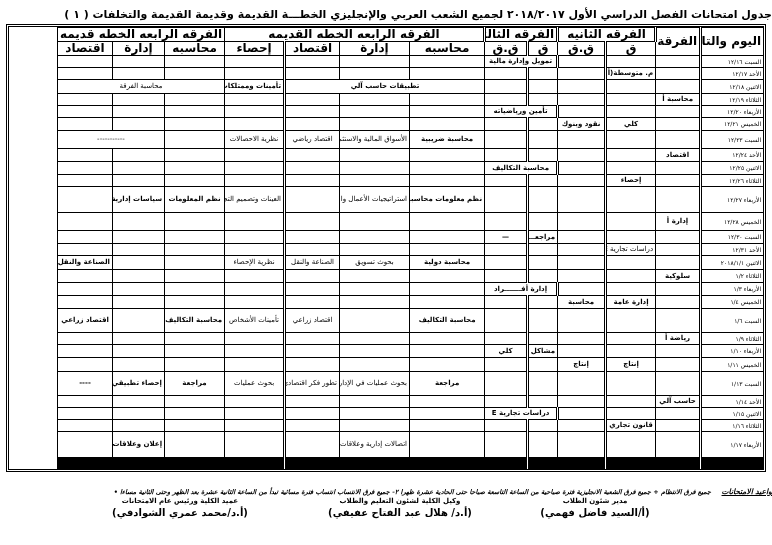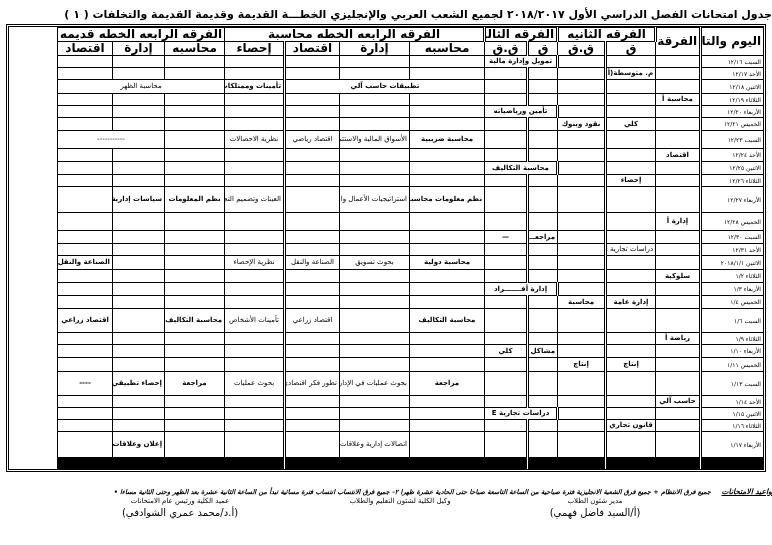--- a/index.html
+++ b/index.html
@@ -11,21 +11,21 @@
   table.sched th{font-weight:bold;font-size:12px;height:13px;}
   table.sched td.date{text-align:right;font-size:6px;}
   td.l{text-align:right;}
   td.b{font-weight:bold;font-size:7.5px;}
   td.wrap{white-space:normal;}
   td.sep-r{border-right:3px double #000 !important;}
   th.sep-r{border-right:3px double #000 !important;}
   tr.black td{background:#000;height:11px;}
   .footer{position:absolute;left:16px;width:760px;direction:rtl;font-size:7.5px;font-weight:bold;font-style:italic;}
   .footer .u{text-decoration:underline;}
-  .sig{position:absolute;text-align:center;font-size:7px;font-weight:normal;direction:rtl;line-height:1.3;}
+  .sig{position:absolute;text-align:center;font-size:7px;font-weight:bold;direction:rtl;line-height:1.3;}
   .sig .nm{font-size:10px;}
 </style>
 </head>
 <body>
 
 <div class="title">جدول امتحانات الفصل الدراسي الأول ٢٠١٨/٢٠١٧ لجميع الشعب العربي والإنجليزي الخطـــة القديمة وقديمة القديمة والتخلفات ( ١ )</div>
 <div class="frame"></div>
 
 <table class="sched">
   <colgroup>
@@ -43,21 +43,21 @@
     <col style="width:52px">
       <col style="width:55px">
       <col style="width:48px">
   </colgroup>
   <thead>
     <tr>
       <th rowspan="2">اليوم والتاريخ</th>
       <th rowspan="2" class="wrap sep-r">الفرقة الأولى</th>
       <th colspan="2" class="sep-r">الفرقه الثانيه</th>
       <th colspan="2" class="sep-r">الفرقه الثالثه</th>
-      <th colspan="4" class="sep-r">الفرقه الرابعه الخطه محاسبة</th>
+      <th colspan="4" class="sep-r">الفرقه الرابعه الخطه القديمه</th>
       <th colspan="3">الفرقه الرابعه الخطه قديمه القديمه</th>
 
     </tr>
     <tr>
       <th>ق</th>
       <th class="sep-r">ق.ق</th>
       <th>ق</th>
       <th class="sep-r">ق.ق</th>
       <th>محاسبه</th>
       <th>إدارة</th>
@@ -100,21 +100,21 @@
       </tr>
       <tr style="height: 14px;">
         <td class="date">الاثنين ١٢/١٨</td>
         <td class="b sep-r"></td>
         <td class="b"></td>
         <td class="b sep-r"></td>
         <td class="l b"></td>
         <td class="b sep-r"></td>
         <td class="l b" colspan="3">تطبيقات حاسب آلي</td>
         <td class="b sep-r">تأمينات وممتلكات</td>
-        <td colspan="3">محاسبة الظهر</td>
+        <td colspan="3">محاسبة الفرقة</td>
       </tr>
       <tr style="height: 12px;">
         <td class="date">الثلاثاء ١٢/١٩</td>
         <td class="b sep-r">محاسبة أ</td>
         <td class="b"></td>
         <td class="b sep-r"></td>
         <td class="l b"></td>
         <td class="b sep-r"></td>
         <td class="wrap b"></td>
         <td class="wrap"></td>
@@ -486,17 +486,18 @@
   <span class="u">مواعيد الامتحانات</span>
   &nbsp;&nbsp;
   <span style="font-size:6.5px;">جميع فرق الانتظام + جميع فرق الشعبة الانجليزية فترة صباحية من الساعة التاسعة صباحا حتى الحادية عشرة ظهرا ٢- جميع فرق الانتساب انتساب فترة مسائية تبدأ من الساعة الثانية عشرة بعد الظهر وحتى الثانية مساءا •</span>
 </div>
 <div class="sig" style="left:530px;top:497px;width:130px;">
   <div>مدير شئون الطلاب</div>
   <div class="nm">(أ/السيد فاضل فهمي)</div>
 </div>
 <div class="sig" style="left:320px;top:497px;width:160px;">
   <div>وكيل الكلية لشئون التعليم والطلاب</div>
+  <div class="nm">(أ.د/ هلال عبد الفتاح عفيفي)</div>
 </div>
 <div class="sig" style="left:100px;top:497px;width:160px;">
   <div>عميد الكلية ورئيس عام الامتحانات</div>
   <div class="nm">(أ.د/محمد عمري الشوادفي)</div>
 </div>
 
 </body></html>

